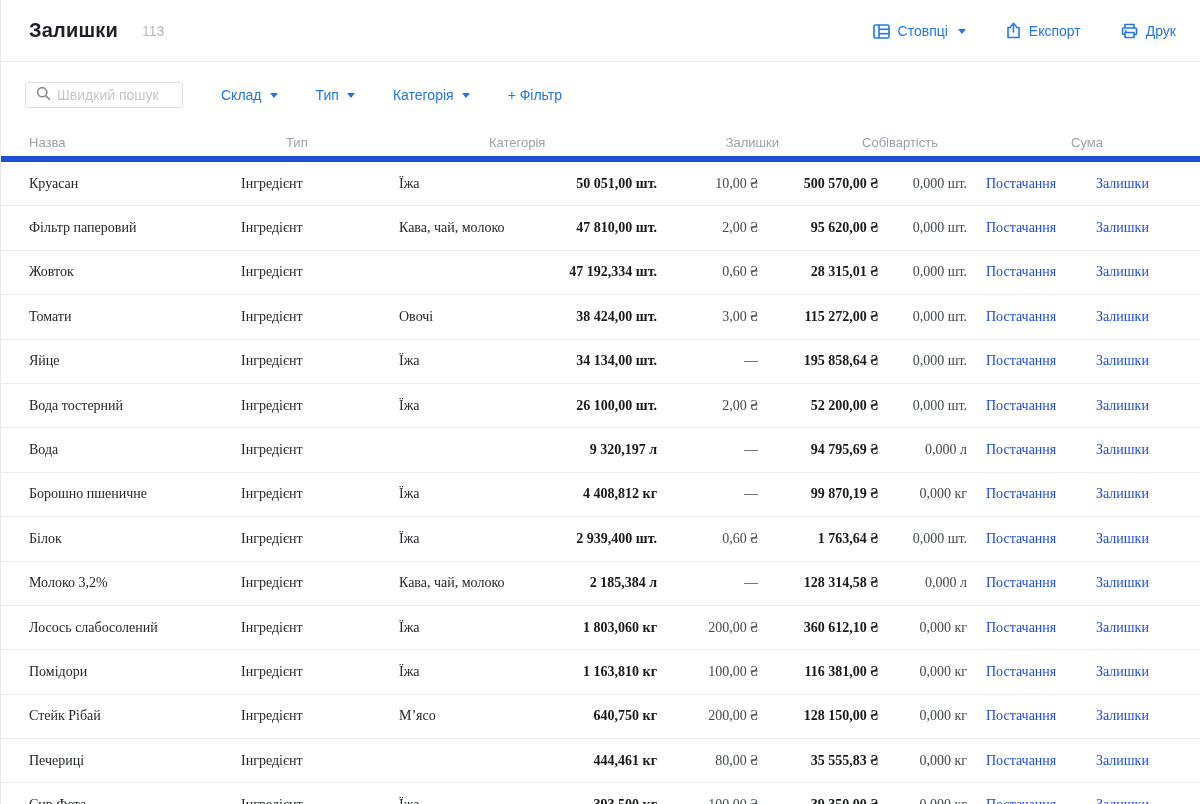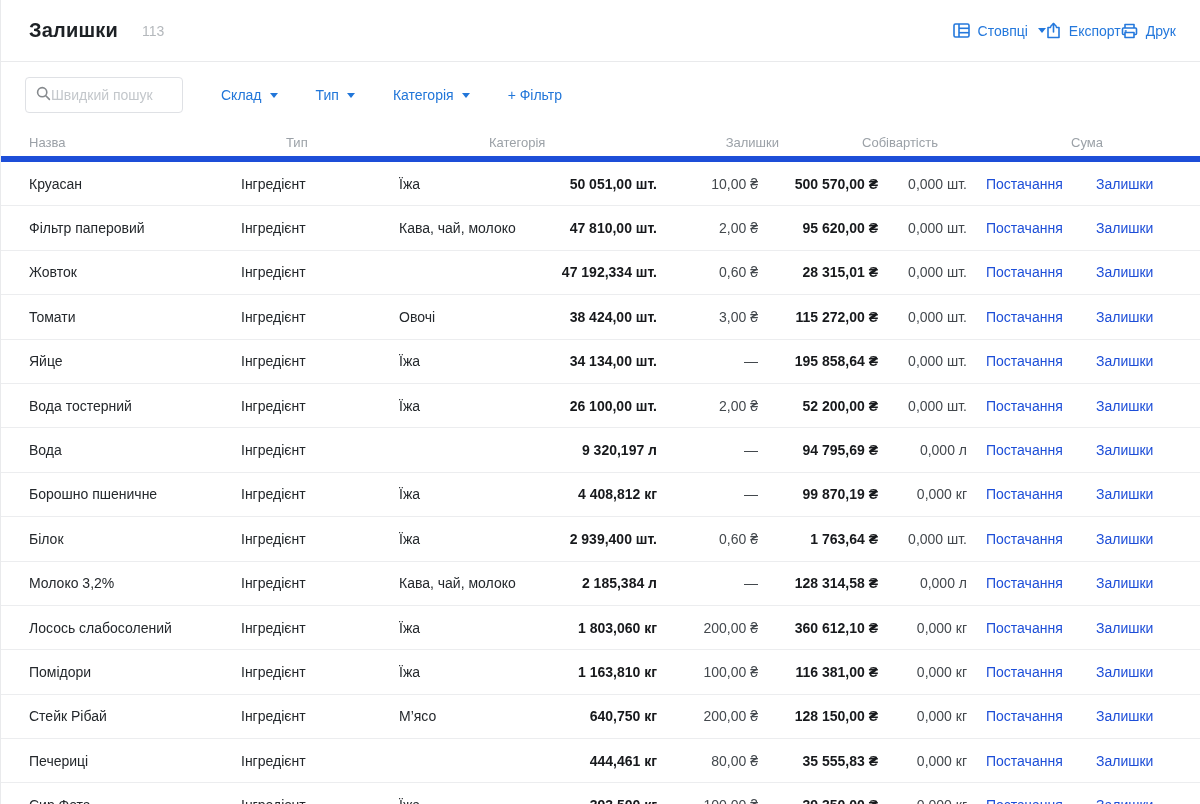--- a/index.html
+++ b/index.html
@@ -5,47 +5,47 @@
   * { margin:0; padding:0; box-sizing:border-box; }
   html,body { width:1200px; height:804px; overflow:hidden; background:#fff;
     font-family:"Liberation Sans","DejaVu Sans",sans-serif; color:#24282c; }
   body { border-left:1px solid #e9eaec; }
 
   
   .topbar { height:62px; display:flex; align-items:center; padding:0 24px 0 28px;
     border-bottom:1px solid #e9eaec; }
   .page-title { font-size:20px; font-weight:bold; color:#1d2125; letter-spacing:.2px; }
   .page-count { font-size:14px; color:#b4b8bc; margin-left:24px; }
-  .topbar-actions { margin-left:auto; display:flex; align-items:center; }
+  .topbar-actions { margin-left:auto; display:flex; align-items:flex-end; gap:40px; }
   .top-btn { display:flex; align-items:center; gap:8px; background:none; border:none;
     color:#2478dc; font-size:14px; font-family:inherit; cursor:pointer; }
   .top-btn svg { display:block; }
   .caret { display:inline-block; width:0; height:0; border-left:4px solid transparent;
     border-right:4px solid transparent; border-top:5px solid currentColor; margin-left:2px; }
 
   
   .filterbar { height:66px; display:flex; align-items:center; padding:0 24px; gap:38px; }
-  .search-box { display:flex; align-items:center; width:158px; height:36px;
-    border:1px solid #dfe1e5; border-radius:4px; padding:0 10px; gap:0; }
+  .search-box { display:flex; align-items:center; width:158px; height:26px;
+    border:1px solid #dfe1e5; border-radius:4px; padding:0 10px; gap:6px; }
   .search-box input { border:none; outline:none; width:100%; font-size:14px;
     font-family:inherit; color:#3c4043; }
   .search-box input::placeholder { color:#c3c7cb; }
   .filter-link { display:flex; align-items:center; gap:6px; background:none; border:none;
     color:#2176d9; font-size:14px; font-family:inherit; cursor:pointer;justify-content:space-between; }
 
   
   .grid-row { display:grid;
     grid-template-columns:212px 158px 142px 116px 101px 120px 89px 119px 1fr;
     padding:0 24px 0 28px; align-items:center; }
   .thead { height:34px; border-bottom:6px solid #1d4ed8;gap:45px; }
   .thead .hcell { font-size:13px; color:#9ba1a7; }
   .num { text-align:right; }
   .sort-caret { display:inline-block; width:0; height:0; border-left:4px solid transparent;
     border-right:4px solid transparent; border-top:5px solid #7d8setColor388; border-top-color:#7d8388; margin-left:5px; }
-  .trow { height:44.4px; border-bottom:1px solid #ecedef; font-size:14px; }
+  .trow { height:44.4px; border-bottom:1px solid #ecedef; font-size:14px;font-family:Liberation Serif, serif; }
   .cell { white-space:nowrap; overflow:hidden; }
   .cell.stock, .cell.sum { font-weight:bold; color:#17191c; }
   .cell.cost, .cell.limit { color:#43484d; }
   .cell.link { padding-left:19px; }
   .cell.link.stocklink { padding-left:10px; }
   .cell.link a { color:#1d4ed8; text-decoration:none; font-size:14px; cursor:pointer;text-align:right; }
 </style>
 </head>
 <body>
 

